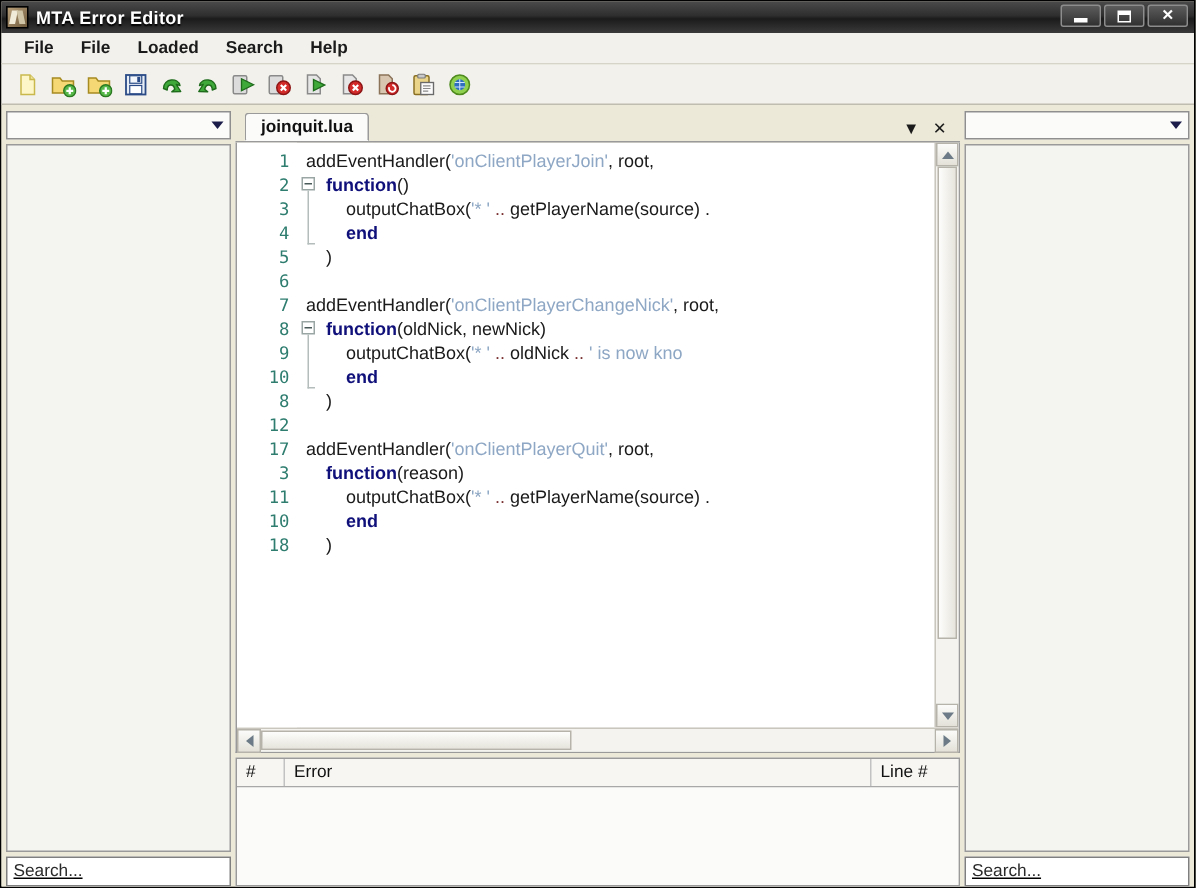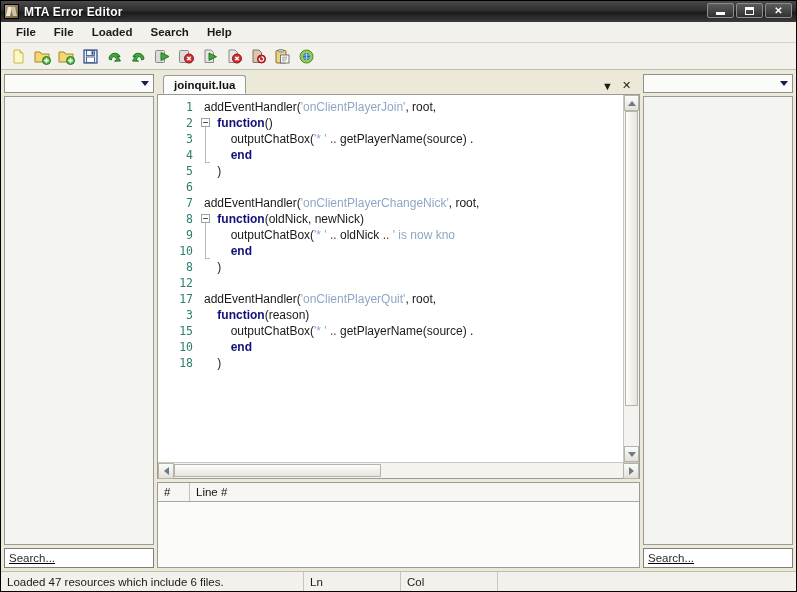--- a/index.html
+++ b/index.html
@@ -674,21 +674,21 @@
                 <div class="gnum">5</div>
                 <div class="gnum">6</div>
                 <div class="gnum">7</div>
                 <div class="gnum">8<span class="fold"></span><span class="foldline" style="height: 36px;"></span></div>
                 <div class="gnum">9</div>
                 <div class="gnum">10</div>
                 <div class="gnum">8</div>
                 <div class="gnum">12</div>
                 <div class="gnum">17</div>
                 <div class="gnum">3</div>
-                <div class="gnum">15</div>
+                <div class="gnum">11</div>
                 <div class="gnum">10</div>
                 <div class="gnum">18</div>
               </div>
             <div class="codelines" id="codelines"><div class="cl"><span class="k-plain">addEventHandler(</span><span class="k-str">'onClientPlayerJoin'</span><span class="k-plain">, root,</span></div><div class="cl"><span class="k-plain">    </span><span class="k-kw">function</span><span class="k-plain">()</span></div><div class="cl"><span class="k-plain">        outputChatBox(</span><span class="k-str">'* '</span><span class="k-op"> .. </span><span class="k-plain">getPlayerName(source) .</span></div><div class="cl"><span class="k-plain">        </span><span class="k-kw">end</span></div><div class="cl"><span class="k-plain">    )</span></div><div class="cl">&nbsp;</div><div class="cl"><span class="k-plain">addEventHandler(</span><span class="k-str">'onClientPlayerChangeNick'</span><span class="k-plain">, root,</span></div><div class="cl"><span class="k-plain">    </span><span class="k-kw">function</span><span class="k-plain">(oldNick, newNick)</span></div><div class="cl"><span class="k-plain">        outputChatBox(</span><span class="k-str">'* '</span><span class="k-op"> .. </span><span class="k-plain">oldNick </span><span class="k-op">.. </span><span class="k-str">' is now kno</span></div><div class="cl"><span class="k-plain">        </span><span class="k-kw">end</span></div><div class="cl"><span class="k-plain">    )</span></div><div class="cl">&nbsp;</div><div class="cl"><span class="k-plain">addEventHandler(</span><span class="k-str">'onClientPlayerQuit'</span><span class="k-plain">, root,</span></div><div class="cl"><span class="k-plain">    </span><span class="k-kw">function</span><span class="k-plain">(reason)</span></div><div class="cl"><span class="k-plain">        outputChatBox(</span><span class="k-str">'* '</span><span class="k-op"> .. </span><span class="k-plain">getPlayerName(source) .</span></div><div class="cl"><span class="k-plain">        </span><span class="k-kw">end</span></div><div class="cl"><span class="k-plain">    )</span></div></div>
           </div>
           <div class="vscroll">
             <div class="sb-arrow up">
                 <span class="a"></span>
               </div>
             <div class="sb-track">
@@ -708,38 +708,33 @@
           </div>
           <div class="sb-arrow right">
               <span class="a"></span>
             </div>
         </div>
       </div>
 
       <div class="errorgrid">
         <div class="eg-header">
           <div class="eg-col c-num">#</div>
+          <div class="eg-col c-err">Error</div>
           <div class="eg-col c-line">Line #</div>
         </div>
         <div class="eg-rows"></div>
       </div>
 
     </div>
 
     <div class="sidepanel right">
       <div class="combo">
         <span class="ctext"></span>
         <span class="caret"></span>
       </div>
       <div class="listbox"></div>
       <div class="searchbox">Search...</div>
     </div>
 
   </div>
 
-  <div class="statusbar">
-    <div class="sb-cell msg">Loaded 47 resources which include 6 files.</div>
-    <div class="sb-cell ln">Ln</div>
-    <div class="sb-cell col">Col</div>
-    <div class="sb-cell last"></div>
-  </div>
 
 </div>
 
 </body></html>

